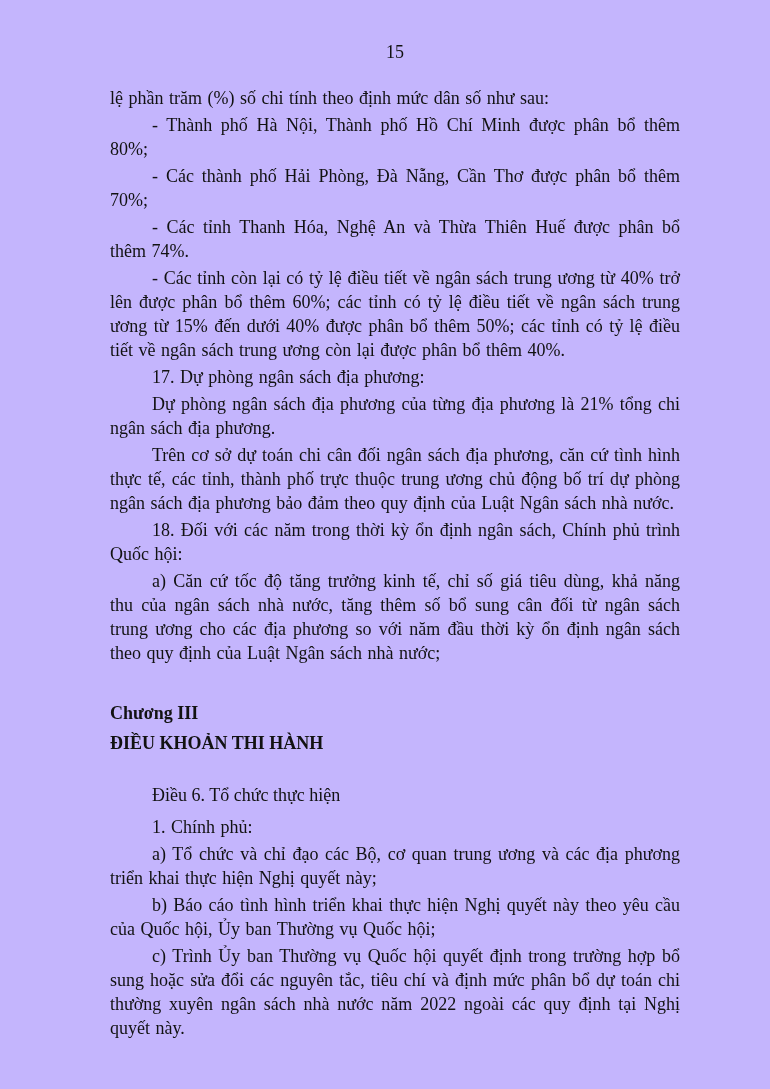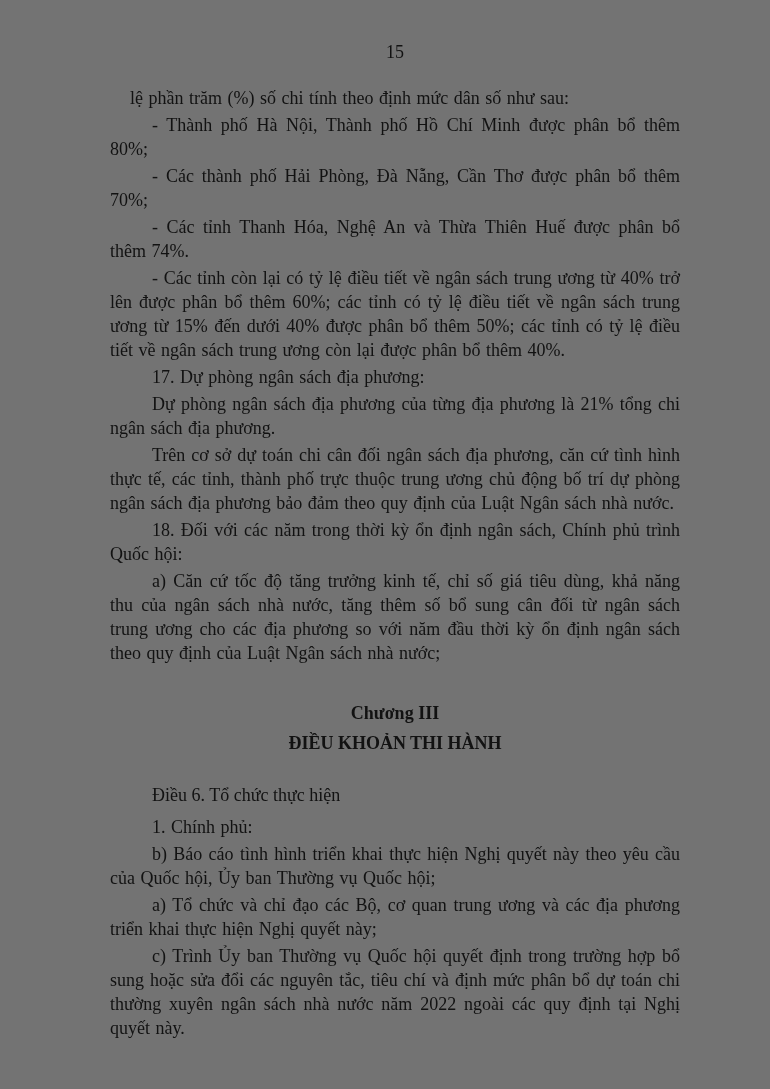--- a/index.html
+++ b/index.html
@@ -4,21 +4,21 @@
 <style>
   html, body {
     margin: 0;
     padding: 0;
     background: #ffffff;
   }
   .doc-page {
     position: relative;
     width: 770px;
     height: 1089px;
-    background: #737373;
+    background: #c4b5fd;
     box-sizing: border-box;
     padding: 40px 90px 0 110px;
     font-family: "Liberation Serif", "DejaVu Serif", serif;
     font-size: 18px;
     color: #121212;
     overflow: hidden;
   }
   .page-number {
     text-align: center;
     line-height: 24px;
@@ -26,26 +26,24 @@
   }
   .para {
     margin: 0 0 3px 0;
     text-align: justify;
     text-indent: 42px;
     line-height: 24px;
     word-spacing: 1px;
   }
   .para.no-indent {
     text-indent: 0;
-    margin-left: 20px;
   }
   .chapter {
     margin-top: 36px;
     margin-bottom: 28px;
-    text-align: center;
     font-weight: bold;
     line-height: 24px;
   }
   .chapter-label {
     margin-bottom: 6px;
   }
   .article-heading {
     font-weight: normal;
     text-indent: 42px;
     text-align: left;
@@ -71,17 +69,17 @@
   <p class="para">18. Đối với các năm trong thời kỳ ổn định ngân sách, Chính phủ trình Quốc hội:</p>
   <p class="para">a) Căn cứ tốc độ tăng trưởng kinh tế, chỉ số giá tiêu dùng, khả năng thu của ngân sách nhà nước, tăng thêm số bổ sung cân đối từ ngân sách trung ương cho các địa phương so với năm đầu thời kỳ ổn định ngân sách theo quy định của Luật Ngân sách nhà nước;</p>
 
   <div class="chapter">
     <div class="chapter-label">Chương III</div>
     <div class="chapter-title">ĐIỀU KHOẢN THI HÀNH</div>
   </div>
 
   <p class="article-heading">Điều 6. Tổ chức thực hiện</p>
   <p class="para">1. Chính phủ:</p>
+  <p class="para">a) Tổ chức và chỉ đạo các Bộ, cơ quan trung ương và các địa phương triển khai thực hiện Nghị quyết này;</p>
   <p class="para">b) Báo cáo tình hình triển khai thực hiện Nghị quyết này theo yêu cầu của Quốc hội, Ủy ban Thường vụ Quốc hội;</p>
-  <p class="para">a) Tổ chức và chỉ đạo các Bộ, cơ quan trung ương và các địa phương triển khai thực hiện Nghị quyết này;</p>
   <p class="para">c) Trình Ủy ban Thường vụ Quốc hội quyết định trong trường hợp bổ sung hoặc sửa đổi các nguyên tắc, tiêu chí và định mức phân bổ dự toán chi thường xuyên ngân sách nhà nước năm 2022 ngoài các quy định tại Nghị quyết này.</p>
 
 </div>
 
 </body></html>

